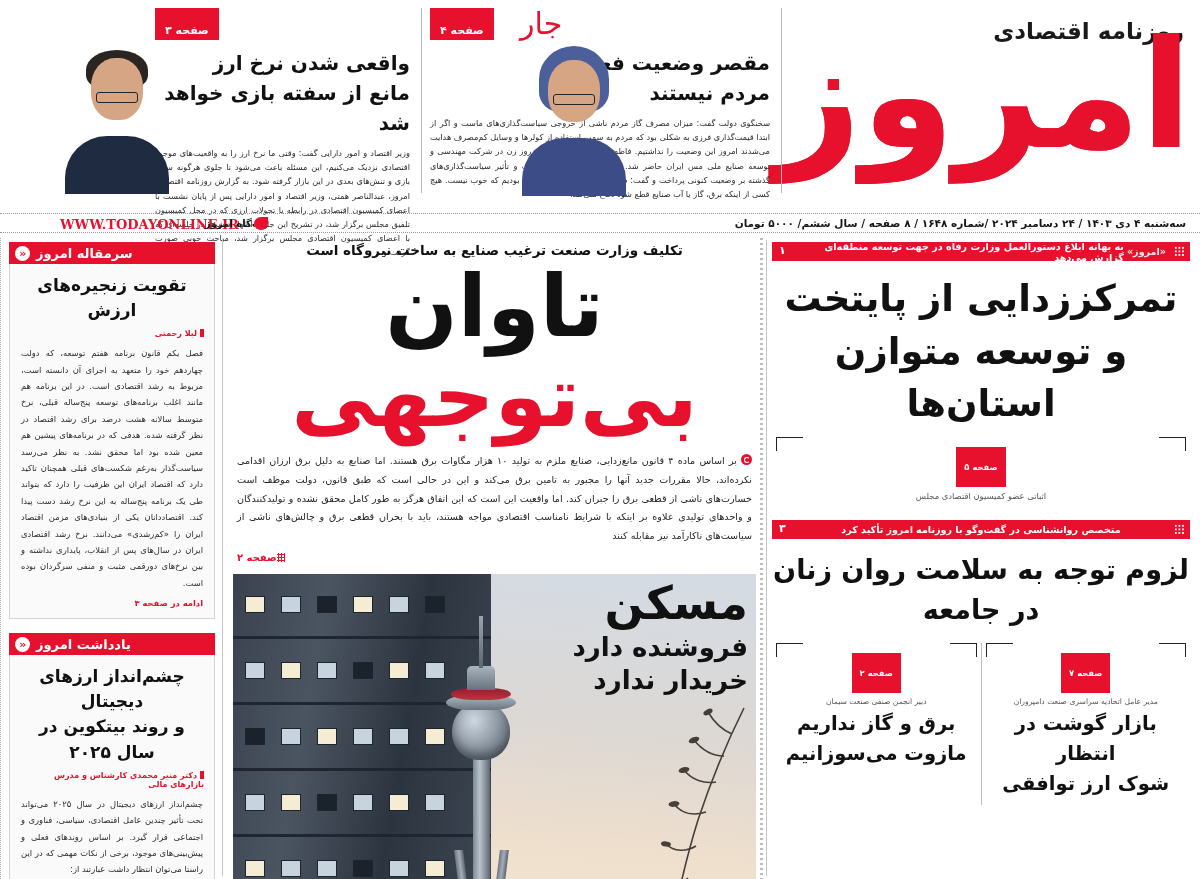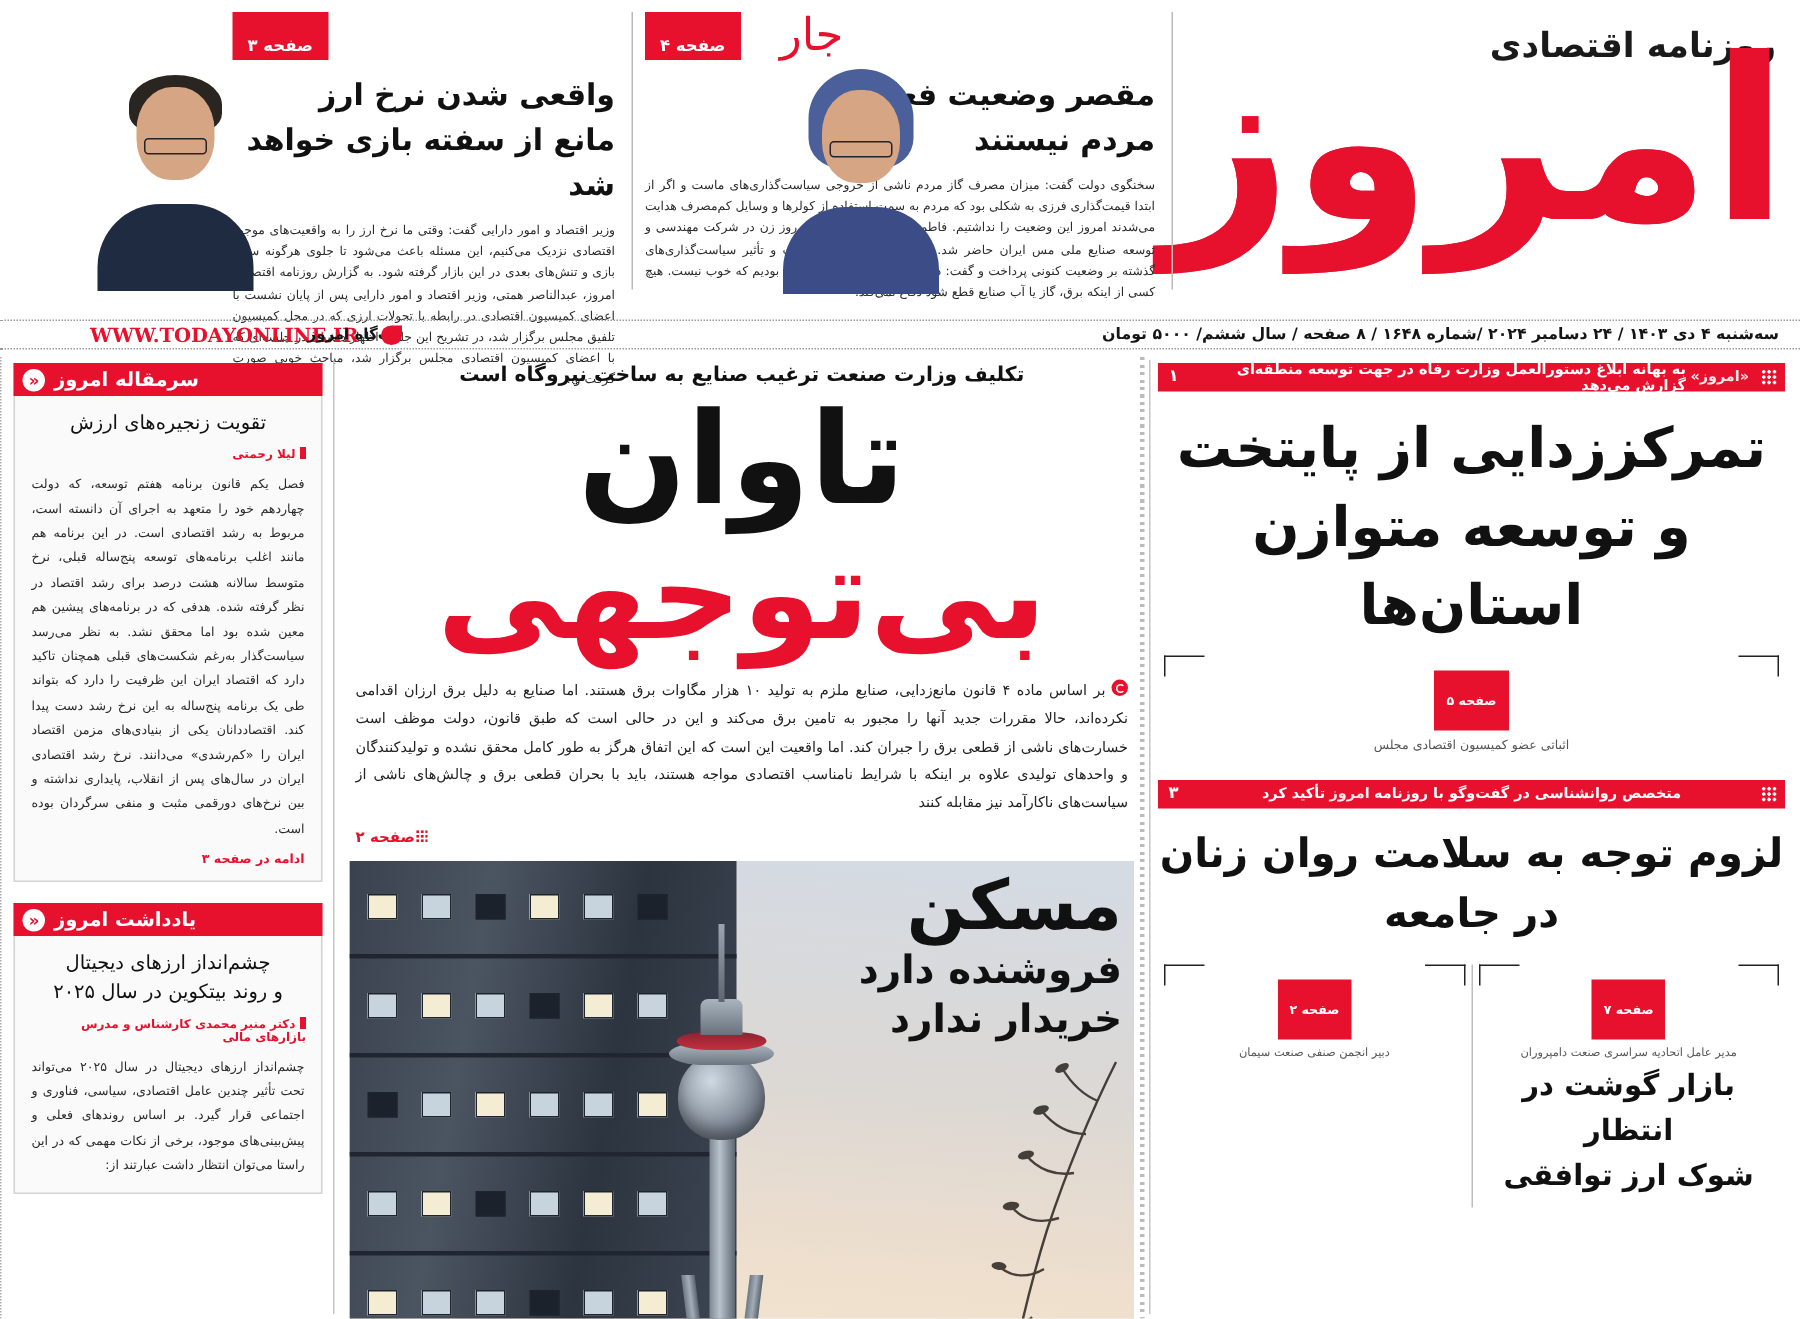--- a/index.html
+++ b/index.html
@@ -258,21 +258,21 @@
     display:flex; align-items:center; justify-content:flex-end;
     padding:0 6px; font-size:13px; font-weight:bold; gap:6px;
     letter-spacing:-0.5px;
   }
   .sbox-head .chev {
     width:15px; height:15px; border-radius:50%; background:#fff; color:#e8112d;
     font-size:11px; display:flex; align-items:center; justify-content:center;
     font-weight:bold; line-height:1;
   }
   .sbox h3 {
-    text-align:center; font-size:13px; font-weight:normal; color:#111;
+    text-align:center; font-size:17px; font-weight:bold; color:#111;
     line-height:1.48; margin:9px 8px 0; letter-spacing:-0.5px;
   }
   .sbox .author {
     text-align:right; font-size:8px; color:#e8112d; font-weight:bold;
     margin:6px 10px 0;
   }
   .sbox .author .bar {
     display:inline-block; width:4px; height:8px; background:#e8112d;
     vertical-align:-1px; margin-left:3px;
   }
@@ -385,20 +385,24 @@
         <span class="mini-badge">صفحه ۷</span>
         <div class="byline">مدیر عامل اتحادیه سراسری صنعت دامپروران</div>
         <h3>
           <span>بازار گوشت در انتظار</span><br>
           <span>شوک ارز توافقی</span>
         </h3>
       </div>
       <div class="corner-box">
         <span class="mini-badge">صفحه ۲</span>
         <div class="byline">دبیر انجمن صنفی صنعت سیمان</div>
+        <h3>
+          <span>برق و گاز نداریم</span><br>
+          <span>مازوت می‌سوزانیم</span>
+        </h3>
       </div>
     </div>
 
   </div>
 
   <div class="col-center">
 
     <div class="c-kicker">تکلیف وزارت صنعت ترغیب صنایع به ساخت نیروگاه است</div>
 
     <div class="c-head">

